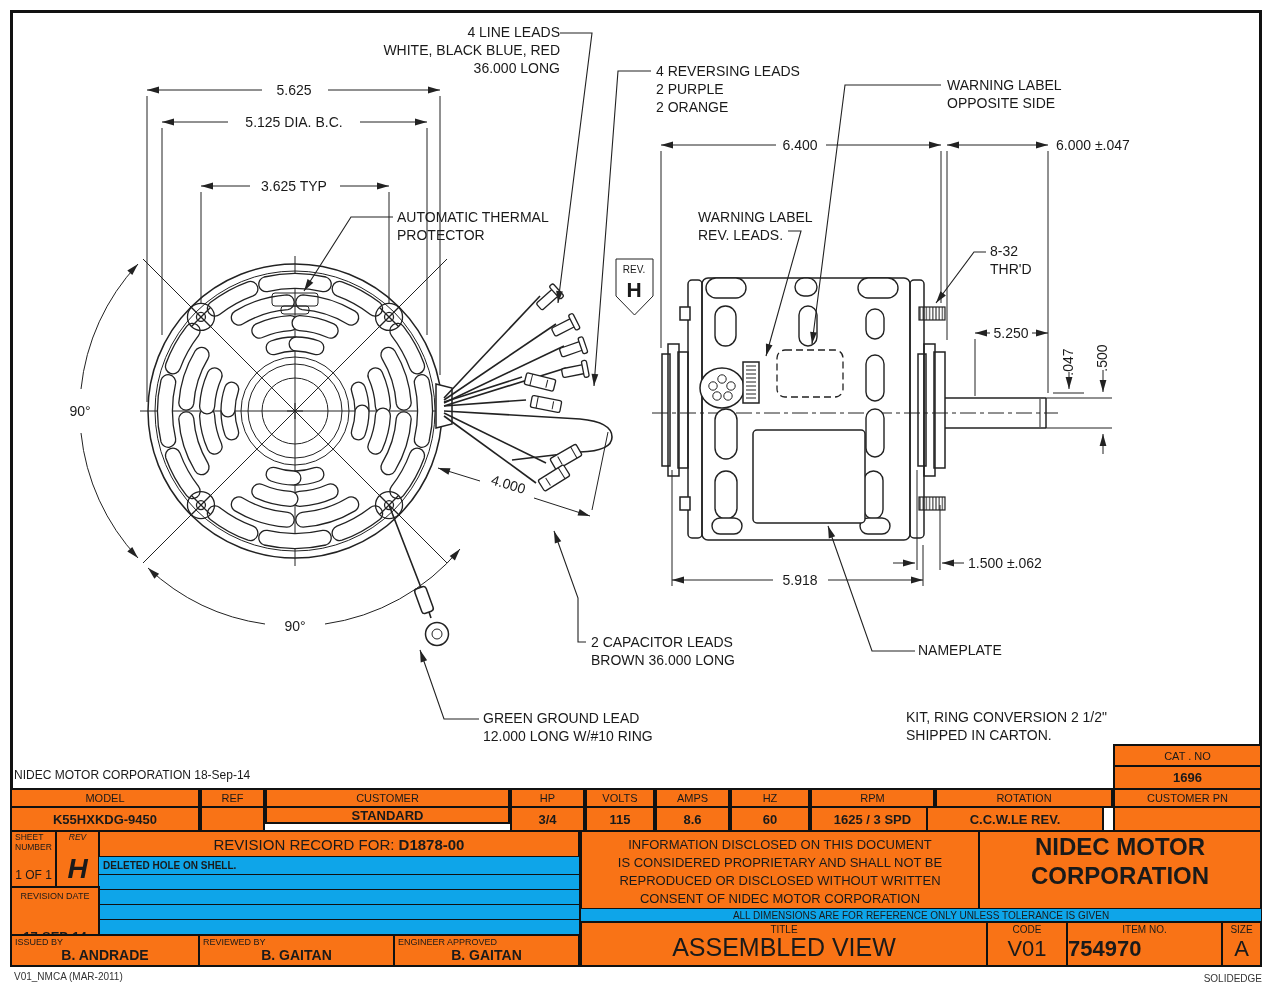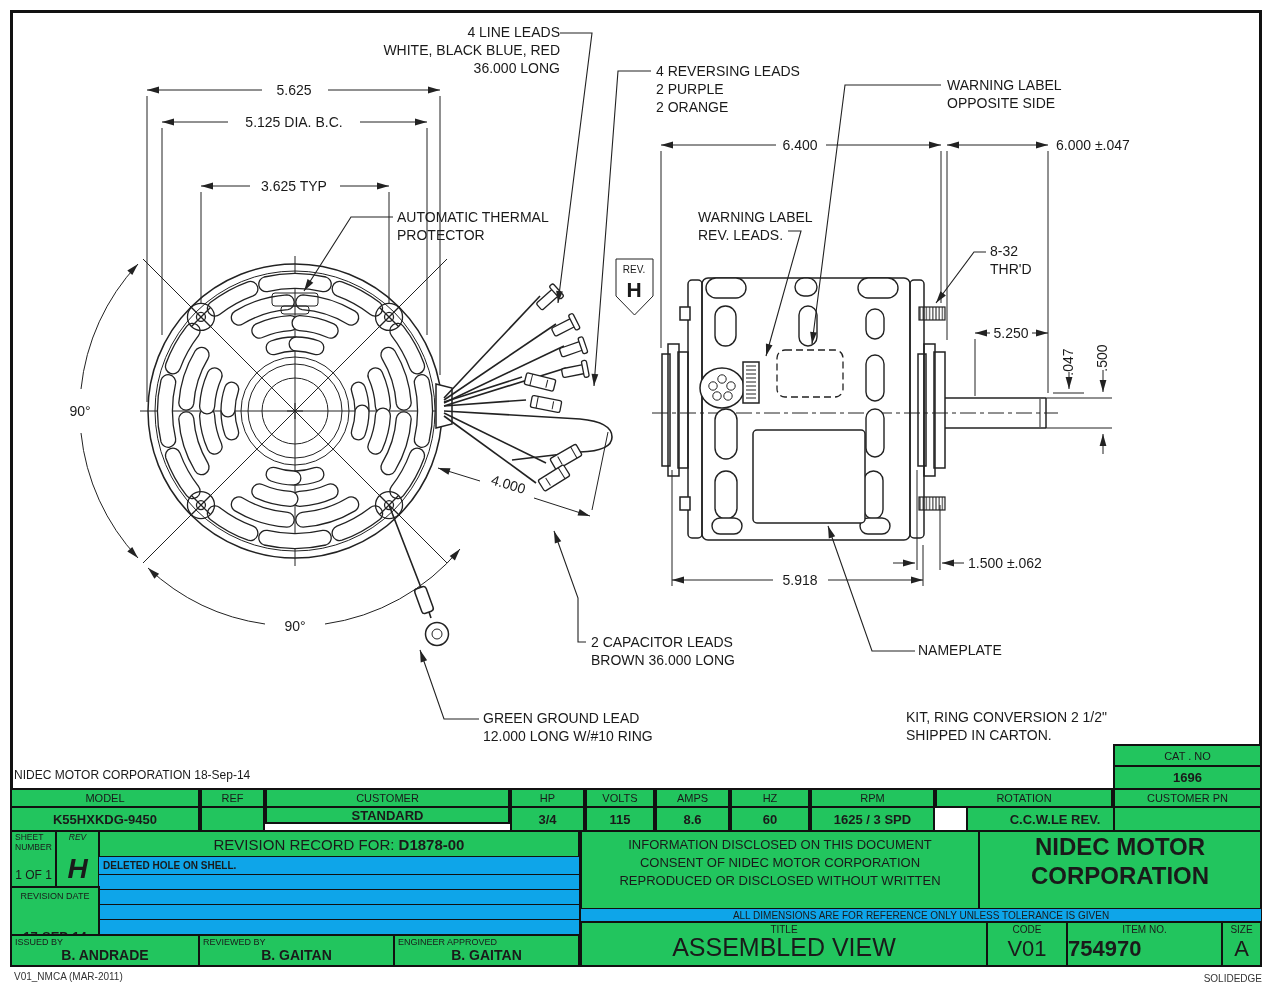--- a/index.html
+++ b/index.html
@@ -14,21 +14,21 @@
   .thin{stroke:#222;stroke-width:1;fill:none;}
   .dim{stroke:#222;stroke-width:1;fill:none;}
   .lead{stroke:#222;stroke-width:1.1;fill:none;}
   .wire{stroke:#222;stroke-width:1.6;fill:none;}
   #fan-slots path{fill:#fff;stroke:#222;stroke-width:1.3;}
   #screws circle,#screws line{fill:none;stroke:#222;stroke-width:1.3;}
   #side-slots rect{fill:#fff;stroke:#222;stroke-width:1.4;}
   #terminals rect{fill:#fff;stroke:#222;stroke-width:1.3;}
   #terminals line{stroke:#222;stroke-width:1;}
   
-  .tb{position:absolute;box-sizing:border-box;border:2px solid #111;background:#22c55e;}
+  .tb{position:absolute;box-sizing:border-box;border:2px solid #111;background:#f97316;}
   .tb1{position:absolute;box-sizing:border-box;border:1px solid #111;background:#0ea5e9;}
   .cellc{display:flex;align-items:center;justify-content:center;text-align:center;}
   .hdr{font-size:11px;}
   .val{font-size:13px;font-weight:bold;}
   .smalllab{position:absolute;left:3px;top:1px;font-size:8.5px;white-space:pre-line;line-height:1.15;}
   .footer{position:absolute;font-size:10px;color:#333;}
 </style>
 </head>
 <body>
 
@@ -377,21 +377,21 @@
       <div class="tb cellc val" style="left: 510px; top: 806px; width: 75px; height: 26px;">3/4</div>
       <div class="tb cellc hdr" style="left: 585px; top: 788px; width: 70px; height: 20px;">VOLTS</div>
       <div class="tb cellc val" style="left: 585px; top: 806px; width: 70px; height: 26px;">115</div>
       <div class="tb cellc hdr" style="left: 655px; top: 788px; width: 75px; height: 20px;">AMPS</div>
       <div class="tb cellc val" style="left: 655px; top: 806px; width: 75px; height: 26px;">8.6</div>
       <div class="tb cellc hdr" style="left: 730px; top: 788px; width: 80px; height: 20px;">HZ</div>
       <div class="tb cellc val" style="left: 730px; top: 806px; width: 80px; height: 26px;">60</div>
       <div class="tb cellc hdr" style="left: 810px; top: 788px; width: 125px; height: 20px;">RPM</div>
       <div class="tb cellc val" style="left: 810px; top: 806px; width: 125px; height: 26px;">1625 / 3 SPD</div>
       <div class="tb cellc hdr" style="left: 935px; top: 788px; width: 178px; height: 20px;">ROTATION</div>
-      <div class="tb cellc val" style="left: 966px; top: 806px; width: 178px; height: 26px;">C.C.W.LE REV.</div>
+      <div class="tb cellc val" style="left: 926px; top: 806px; width: 178px; height: 26px;">C.C.W.LE REV.</div>
       <div class="tb cellc hdr" style="left: 1113px; top: 788px; width: 149px; height: 20px;">CUSTOMER PN</div>
       <div class="tb cellc val" style="left: 1113px; top: 806px; width: 149px; height: 26px;"></div>
     </div>
 
   <div class="tb" style="left:10px;top:830px;width:47px;height:58px;">
     <div class="smalllab">SHEET
 NUMBER</div>
     <div style="position:absolute;left:0;bottom:4px;width:100%;text-align:center;font-size:12px;">1 OF 1</div>
   </div>
   <div class="tb" style="left:55px;top:830px;width:45px;height:58px;font-style:italic;">
@@ -419,22 +419,23 @@
     <div class="smalllab" style="font-size:9px;">REVIEWED BY</div>
     <div style="position:absolute;bottom:2px;width:100%;text-align:center;font-size:14px;font-weight:bold;">B. GAITAN</div>
   </div>
   <div class="tb" style="left:393px;top:934px;width:187px;height:33px;">
     <div class="smalllab" style="font-size:9px;">ENGINEER APPROVED</div>
     <div style="position:absolute;bottom:2px;width:100%;text-align:center;font-size:14px;font-weight:bold;">B. GAITAN</div>
   </div>
 
   <div class="tb" style="left:580px;top:830px;width:400px;height:80px;font-size:13px;text-align:center;padding-top:4px;line-height:18px;">
     <div>INFORMATION DISCLOSED ON THIS DOCUMENT</div>
+    <div>IS CONSIDERED PROPRIETARY AND SHALL NOT BE</div>
+    <div>REPRODUCED OR DISCLOSED WITHOUT WRITTEN</div>
     <div>CONSENT OF NIDEC MOTOR CORPORATION</div>
-    <div>REPRODUCED OR DISCLOSED WITHOUT WRITTEN</div>
   </div>
   <div class="tb" style="left:978px;top:830px;width:284px;height:80px;text-align:center;font-weight:bold;font-size:24px;padding-top:0;line-height:29px;box-sizing:border-box;">
     <div>NIDEC MOTOR</div>
     <div>CORPORATION</div>
   </div>
   <div class="tb1 cellc" style="left:580px;top:908px;width:682px;height:15px;font-size:10px;text-align:center;">ALL DIMENSIONS ARE FOR REFERENCE ONLY UNLESS TOLERANCE IS GIVEN</div>
   <div class="tb" style="left:580px;top:921px;width:408px;height:46px;">
     <div style="position:absolute;top:1px;width:100%;text-align:center;font-size:10px;">TITLE</div>
     <div style="position:absolute;bottom:3px;width:100%;text-align:center;font-size:25px;">ASSEMBLED VIEW</div>
   </div>

